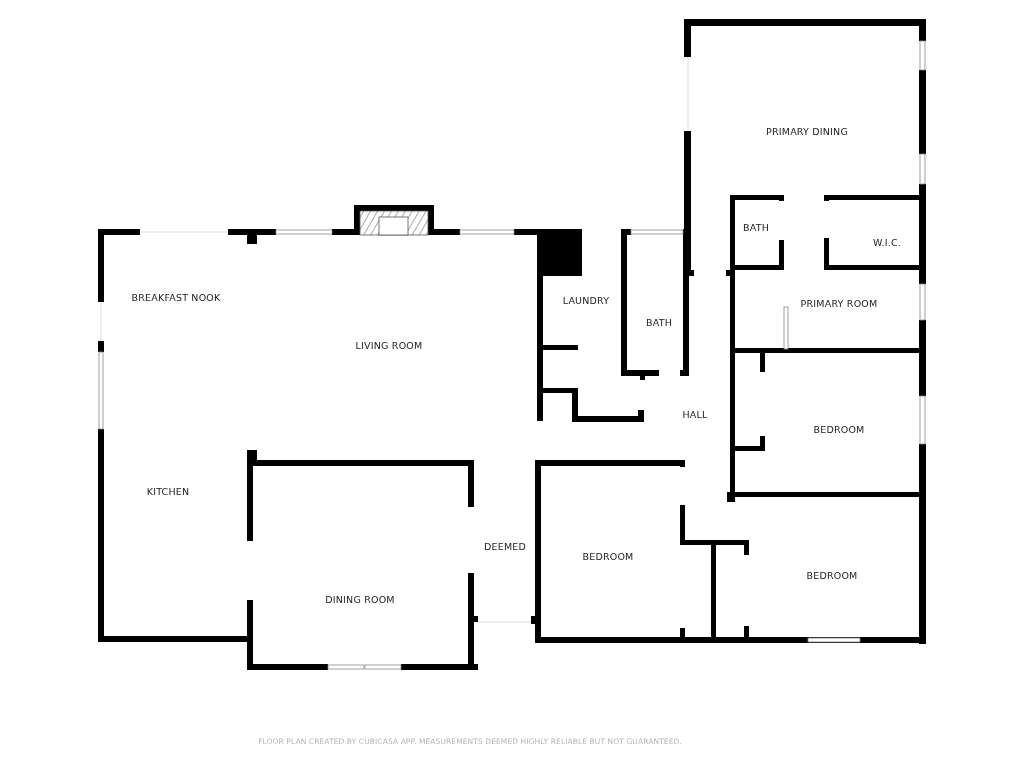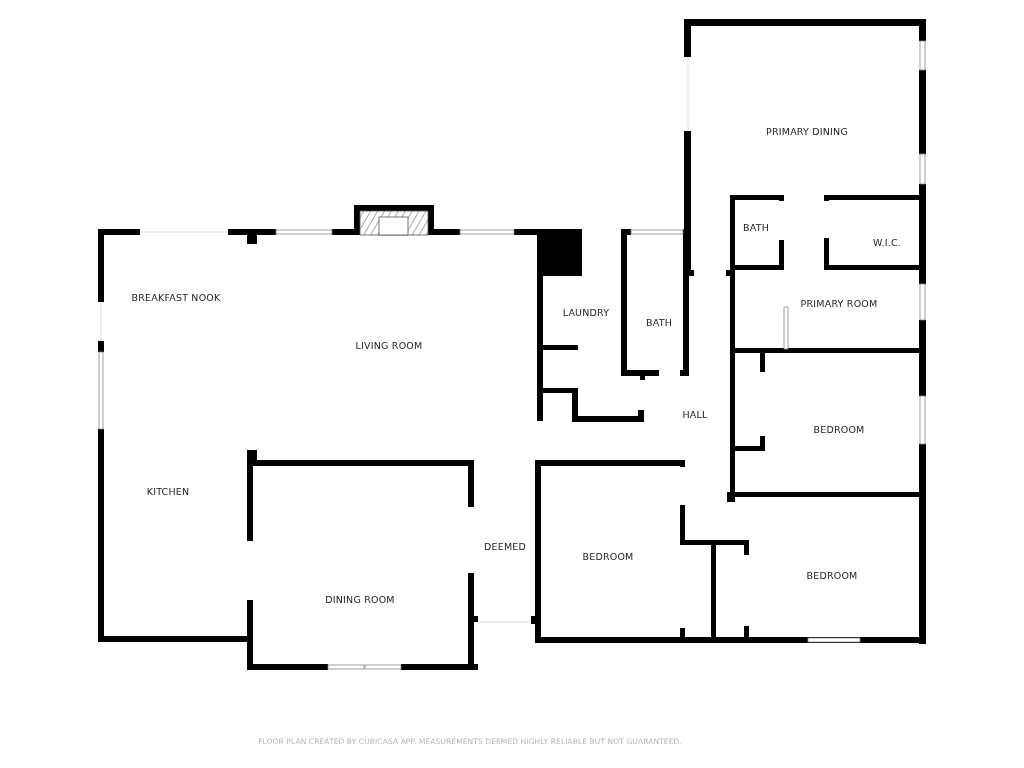--- a/index.html
+++ b/index.html
@@ -126,21 +126,21 @@
     <line x1="478" y1="622" x2="531" y2="622"></line>
   </g>
 </svg>
 
 <div id="labels">
   <div class="room-label" style="left:807px;top:131px;">PRIMARY DINING</div>
   <div class="room-label" style="left:756px;top:227px;">BATH</div>
   <div class="room-label" style="left:875px;top:242px;margin-left:12px;">W.I.C.</div>
   <div class="room-label" style="left:176px;top:297px;">BREAKFAST NOOK</div>
   <div class="room-label" style="left:389px;top:345px;">LIVING ROOM</div>
-  <div class="room-label" style="left:586px;top:312px;">LAUNDRY</div>
+  <div class="room-label" style="left:586px;top:300px;">LAUNDRY</div>
   <div class="room-label" style="left:659px;top:322px;">BATH</div>
   <div class="room-label" style="left:839px;top:303px;">PRIMARY ROOM</div>
   <div class="room-label" style="left:695px;top:414px;">HALL</div>
   <div class="room-label" style="left:839px;top:429px;">BEDROOM</div>
   <div class="room-label" style="left:168px;top:491px;">KITCHEN</div>
   <div class="room-label" style="left:505px;top:546px;">DEEMED</div>
   <div class="room-label" style="left:608px;top:556px;">BEDROOM</div>
   <div class="room-label" style="left:360px;top:572px;margin-top:27px;">DINING ROOM</div>
   <div class="room-label" style="left:832px;top:575px;">BEDROOM</div>
 </div>

